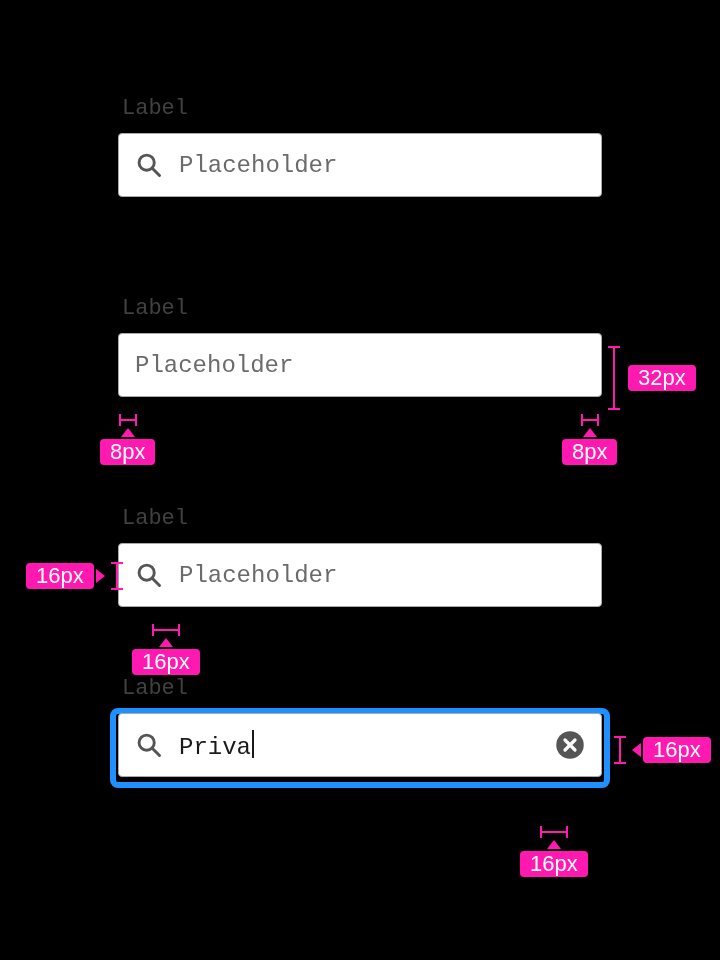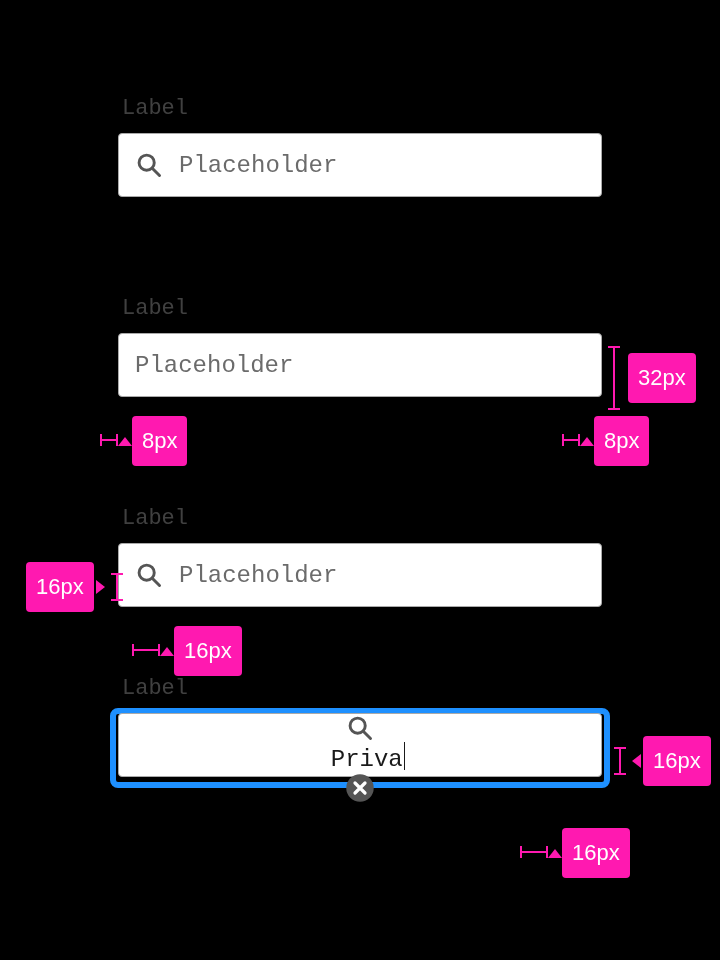--- a/index.html
+++ b/index.html
@@ -67,31 +67,31 @@
     position:absolute;
     border: 6px solid #1e90ff;
     border-radius: 8px;
     pointer-events:none;
   }
 
   
   .anno {
     position: absolute;
     display:flex;
-    flex-direction:row;
+    flex-direction:column;
     align-items:center;
     color:#ff19b0;
     font-size:20px;
     font-weight:500;
   }
   .anno.row { flex-direction:row; }
   .badge {
     background:#ff19b0;
     color:#fff;
-    padding:12px 10px;
+    padding:0 10px;
     border-radius:4px;
     font-size:22px;
     line-height:1.2;
     white-space:nowrap;
   }
   .hmes { 
     position:relative;
     height:12px;
     display:flex; align-items:center;
   }
@@ -148,21 +148,21 @@
             <line x1="15" y1="15" x2="21" y2="21" stroke="#555" stroke-width="2.5" stroke-linecap="round"></line>
           </svg>
       </span>
       <span class="txt">Placeholder</span>
     </div>
   </div>
 
   <div class="group g4">
     <div class="label">Label</div>
     <div class="focus-ring" style="left:-8px; top:32px; width:500px; height:80px;"></div>
-    <div class="field value" style="position:relative;flex-direction:column;">
+    <div class="field value" style="position:relative;">
       <span class="search-ic">
         <svg viewBox="0 0 24 24" fill="none">
             <circle cx="10" cy="10" r="6.5" stroke="#555" stroke-width="2.5"></circle>
             <line x1="15" y1="15" x2="21" y2="21" stroke="#555" stroke-width="2.5" stroke-linecap="round"></line>
           </svg>
       </span>
       <span class="txt"><span>Priva</span><span class="caret"></span></span>
       <span class="clear-ic">
         <svg viewBox="0 0 24 24">
             <circle cx="12" cy="12" r="11" fill="#555"></circle>

